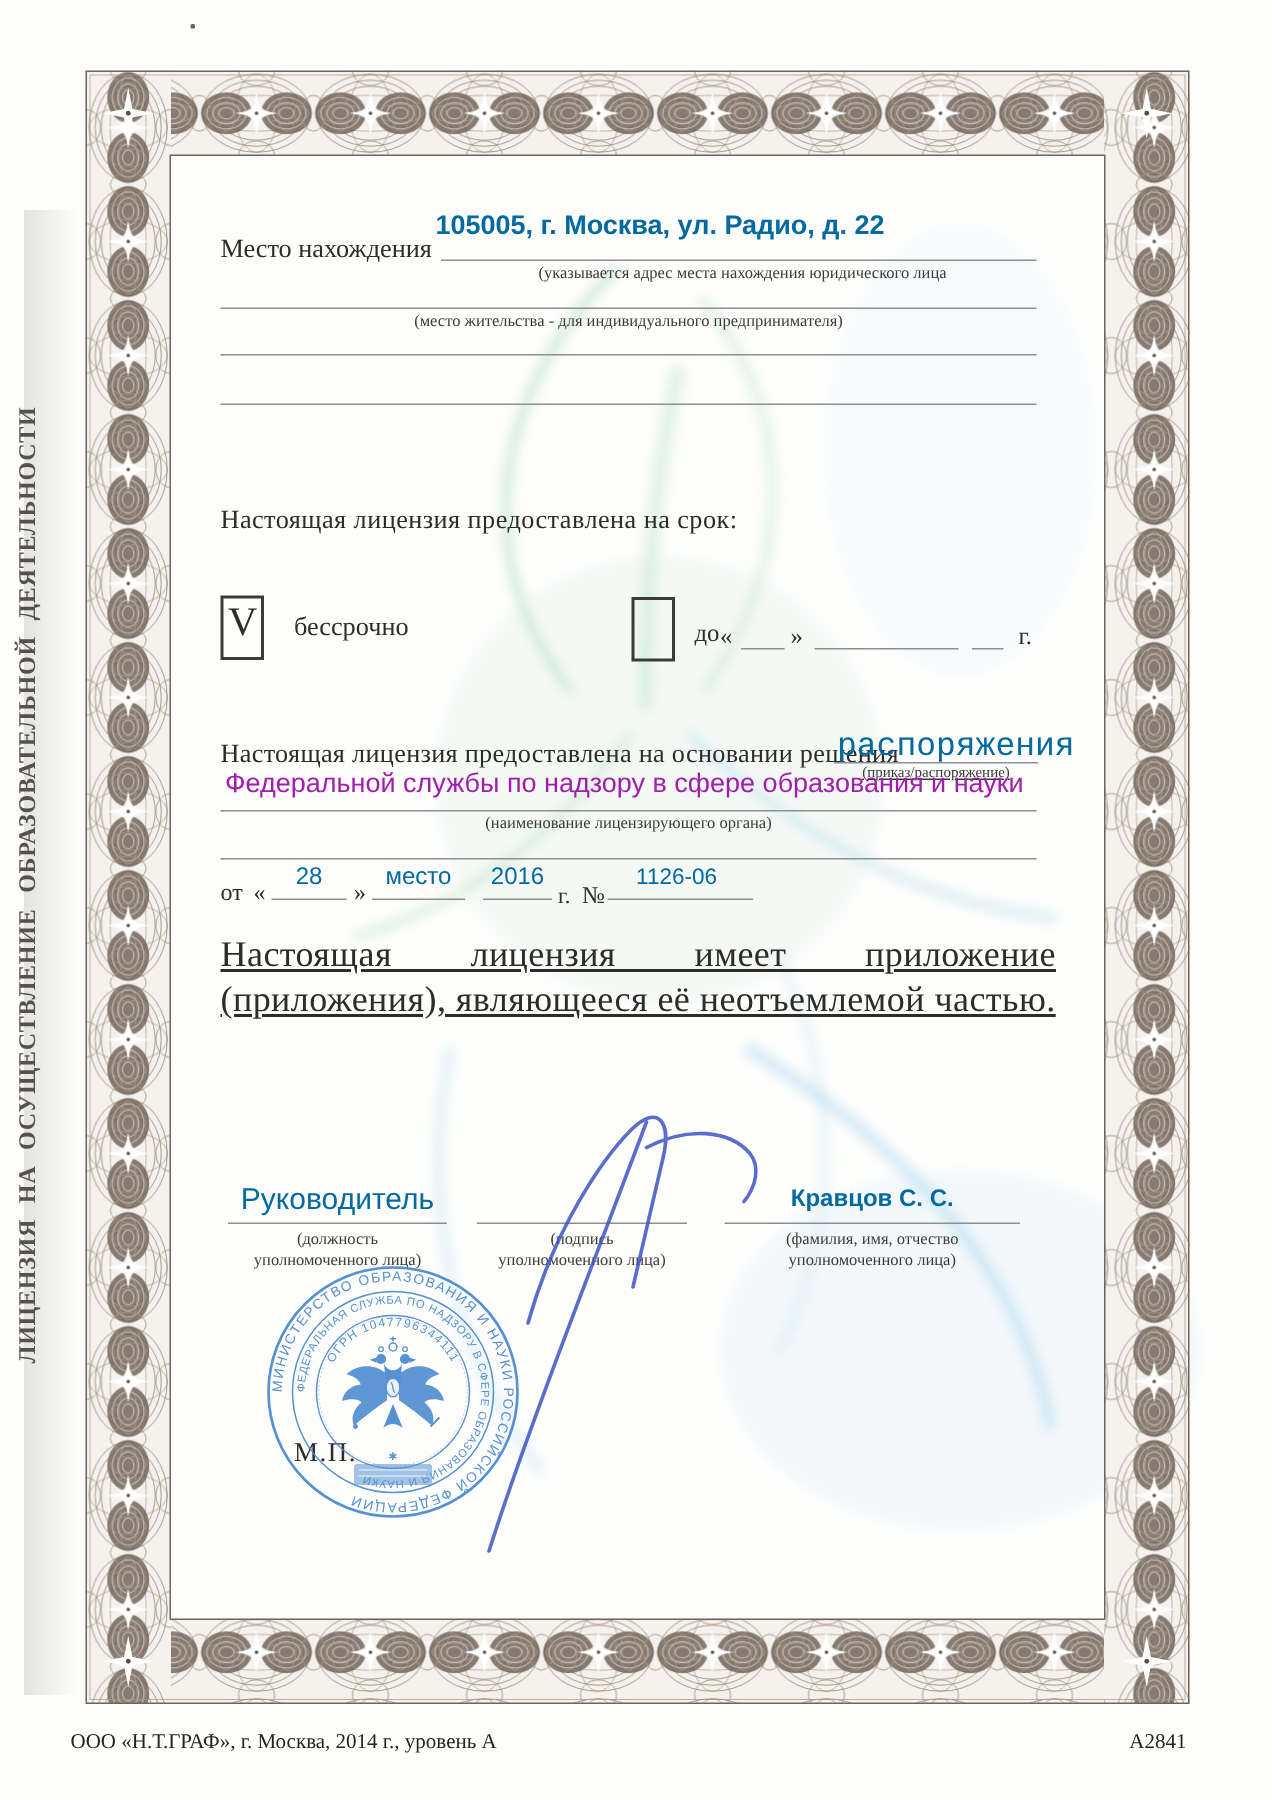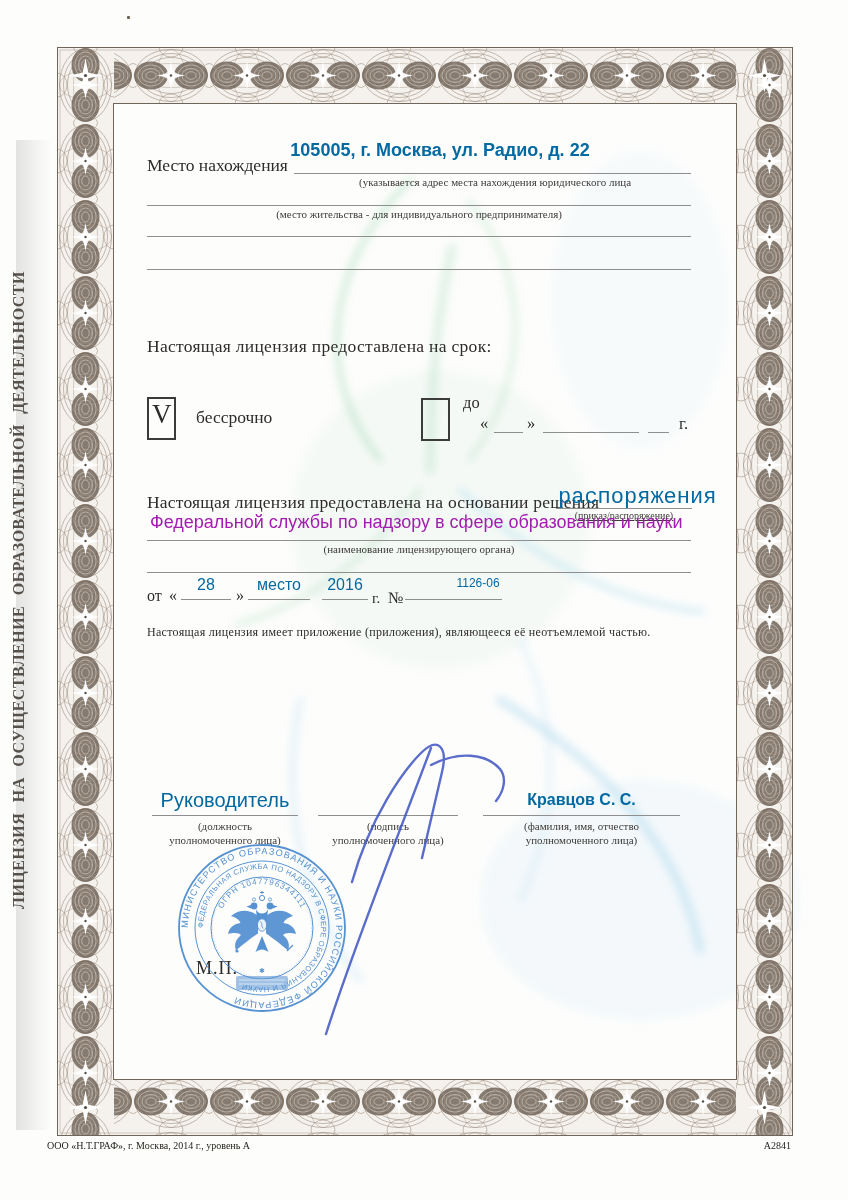--- a/index.html
+++ b/index.html
@@ -16,21 +16,21 @@
   
   .ser{font-family:"Liberation Serif",serif;}
   .san{font-family:"Liberation Sans",sans-serif;}
   .cap{font-size:11px;color:#3d3b38;text-align:center;}
   .cap10{font-size:10px;color:#3d3b38;text-align:center;}
   .ln{position:absolute;height:0;border-top:1px solid #8f8f90;}
   .val{font-family:"Liberation Sans",sans-serif;color:#0369a1;text-align:center;}
   .checkbox{position:absolute;width:25px;height:39px;border:2px solid #3b3b3b;background:transparent;}
   .vmark{display:block;font-family:"Liberation Serif",serif;font-size:27px;line-height:30px;
          color:#2c2c2c;padding-left:3px;}
-  .footer-text{font-size:10px;color:#26241f;}
+  .footer-text{font-size:14px;color:#26241f;margin-top:14px;}
   .speck{left:127px;top:16px;width:3px;height:3px;background:#6d6154;border-radius:1px;}
   svg{display:block;}
   .z1{z-index:1}.z2{z-index:2}.z3{z-index:3}.z4{z-index:4}.z5{z-index:5}.z6{z-index:6}
 </style>
 </head>
 <body>
 
 <div class="abs speck z1"></div>
 
 <svg class="abs z1" width="848" height="1200" style="left:0;top:0">
@@ -126,21 +126,21 @@
 <div class="abs cap z4" style="left:147px;top:208px;width:544px;">(место жительства - для индивидуального предпринимателя)</div>
 <div class="ln z4" style="left:147px;top:236px;width:544px;"></div>
 <div class="ln z4" style="left:147px;top:269px;width:544px;"></div>
 
 <div class="abs ser z4" style="left:147px;top:336px;font-size:17.5px;letter-spacing:.3px;">Настоящая лицензия предоставлена на срок:</div>
 <div class="checkbox z4" style="left:147px;top:397px;">
   <span class="vmark">V</span>
 </div>
 <div class="abs ser z4" style="left:196px;top:407px;font-size:17.5px;">бессрочно</div>
 <div class="checkbox z4" style="left:421px;top:398px;"></div>
-<div class="abs ser z4" style="left:463px;top:393px;font-size:16.5px;">до</div>
+<div class="abs ser z4" style="left:463px;top:412px;font-size:16.5px;">до</div>
 <div class="abs ser z4" style="left:480px;top:414px;font-size:16.5px;">«</div>
 <div class="ln z4" style="left:494px;top:432px;width:29px;"></div>
 <div class="abs ser z4" style="left:527px;top:414px;font-size:16.5px;">»</div>
 <div class="ln z4" style="left:543px;top:432px;width:96px;"></div>
 <div class="ln z4" style="left:648px;top:432px;width:21px;"></div>
 <div class="abs ser z4" style="left:679px;top:414px;font-size:16.5px;">г.</div>
 
 <div class="abs ser z4" style="left:147px;top:492px;font-size:17.5px;letter-spacing:.2px;">Настоящая лицензия предоставлена на основании решения</div>
 <div class="abs val z4" style="left:558px;top:485px;width:134px;font-size:22px;font-family:Liberation Mono, monospace;">распоряжения</div>
 <div class="ln z4" style="left:556px;top:508px;width:136px;"></div>
@@ -154,24 +154,24 @@
 <div class="abs ser z4" style="left:169px;top:587px;font-size:16px;">«</div>
 <div class="abs val z4" style="left:181px;top:576px;width:50px;font-size:16px;">28</div>
 <div class="ln z4" style="left:181px;top:599px;width:50px;"></div>
 <div class="abs ser z4" style="left:236px;top:587px;font-size:16px;">»</div>
 <div class="abs val z4" style="left:248px;top:576px;width:62px;font-size:16px;">место</div>
 <div class="ln z4" style="left:248px;top:599px;width:62px;"></div>
 <div class="abs val z4" style="left:325px;top:576px;width:40px;font-size:16px;">2016</div>
 <div class="ln z4" style="left:322px;top:599px;width:46px;"></div>
 <div class="abs ser z4" style="left:372px;top:590px;font-size:15px;">г.</div>
 <div class="abs ser z4" style="left:388px;top:589px;font-size:16px;">№</div>
-<div class="abs val z4" style="left:431px;top:576px;width:94px;font-size:12px;">1126-06</div>
+<div class="abs val z4" style="left:404px;top:576px;width:94px;font-size:15px;">1126-06</div>
 <div class="ln z4" style="left:405px;top:599px;width:97px;"></div>
 
-<div class="abs ser z4" style="left:147px;top:622px;width:557px;font-size:12px;line-height:20px;text-align:justify;letter-spacing:.3px;">Настоящая лицензия имеет приложение (приложения), являющееся её неотъемлемой частью.</div>
+<div class="abs ser z4" style="left:147px;top:622px;width:557px;font-size:24px;line-height:30px;text-align:justify;letter-spacing:.3px;text-decoration:underline;">Настоящая лицензия имеет приложение (приложения), являющееся её неотъемлемой частью.</div>
 
 <div class="abs val z4" style="left:152px;top:789px;width:146px;font-size:20px;">Руководитель</div>
 <div class="ln z4" style="left:152px;top:815px;width:146px;"></div>
 <div class="abs cap z4" style="left:152px;top:820px;width:146px;">(должность</div>
 <div class="abs cap z4" style="left:132px;top:834px;width:186px;">уполномоченного лица)</div>
 
 <div class="ln z4" style="left:318px;top:815px;width:140px;"></div>
 <div class="abs cap z4" style="left:318px;top:820px;width:140px;text-align:center;">(подпись</div>
 <div class="abs cap z4" style="left:295px;top:834px;width:186px;">уполномоченного лица)</div>
 

